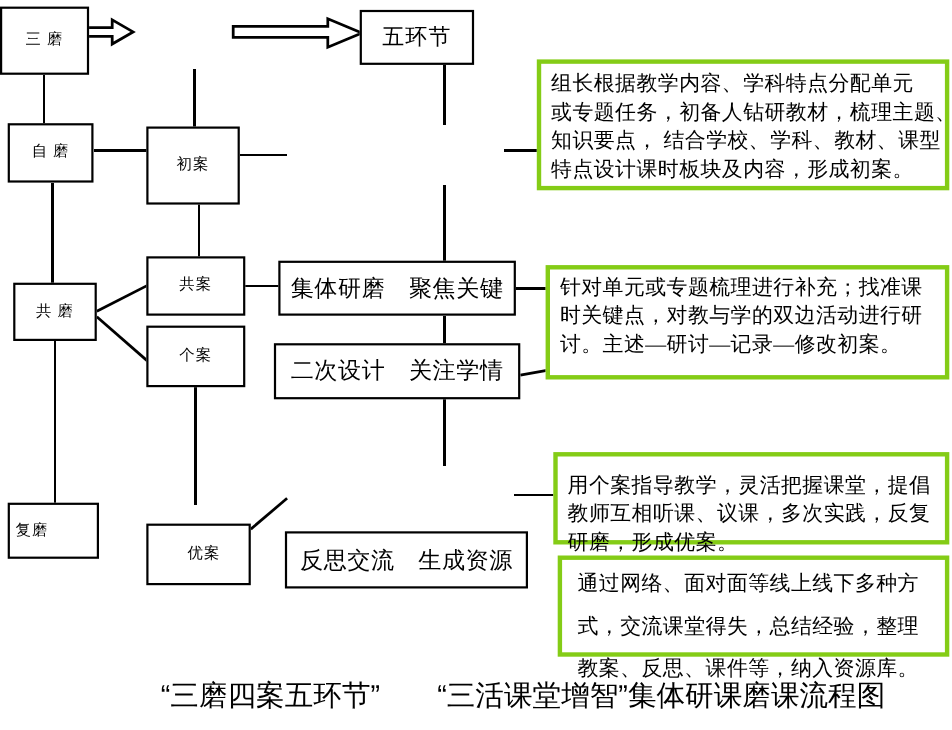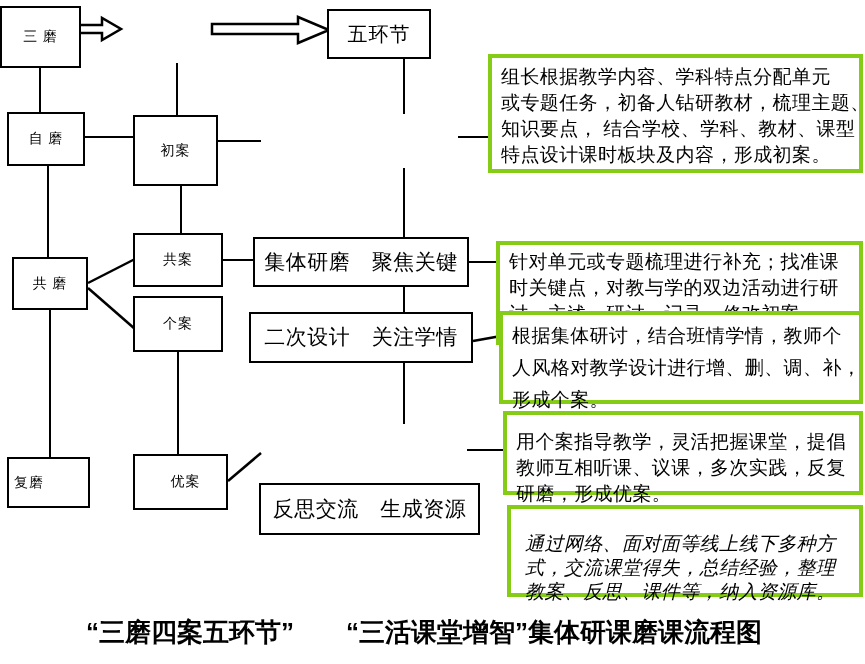--- a/index.html
+++ b/index.html
@@ -33,29 +33,29 @@
     font-size:19px;
     white-space:pre;
     box-sizing:border-box;
     padding:6px 4px 0 9px;
     letter-spacing:0.4px;
   }
   .desc.d1{line-height:26px;padding-top:6px;}
   .desc.d2{line-height:26px;padding-top:4px;}
   .desc.d3{line-height:32px;padding-top:5px;}
   .desc.d4{line-height:26px;padding-top:14px;}
-  .desc.d5{line-height:24px;padding-top:23px;padding-left:14px;font-style:italic;}
+  .desc.d5{line-height:39px;padding-top:2px;padding-left:14px;}
   .caption{
     position:absolute;
-    left:0;top:615px;width:720px;
+    left:0;top:615px;width:865px;
     padding-left:86px;
     box-sizing:border-box;
     text-align:center;
     font-family:"Liberation Sans","DejaVu Sans",sans-serif;
-    font-weight:bold;
+    font-weight:normal;
     font-size:26px;
     white-space:pre;
   }
 </style>
 </head>
 <body>
 
 <div id="canvas">
 
   <svg id="wires" width="865" height="664" viewBox="0 0 865 664" xmlns="http://www.w3.org/2000/svg">
@@ -93,33 +93,30 @@
   <div class="node" style="left:7px;top:112px;width:78px;height:54px;">自 磨</div>
   <div class="node" style="left:133px;top:115px;width:85px;height:71px;">初案</div>
 
   <div class="node" style="left:12px;top:257px;width:76px;height:53px;">共 磨</div>
   <div class="node" style="left:133px;top:233px;width:90px;height:54px;">共案</div>
   <div class="node" style="left:133px;top:296px;width:90px;height:56px;">个案</div>
   <div class="node process" style="left:253px;top:237px;width:216px;height:50px;">集体研磨　聚焦关键</div>
   <div class="node process" style="left:249px;top:312px;width:224px;height:51px;">二次设计　关注学情</div>
 
   <div class="node left-align" style="left:7px;top:457px;width:83px;height:51px;">复磨</div>
-  <div class="node" style="left:133px;top:454px;width:95px;height:56px;padding-left:10px;">优案</div>
+  <div class="node" style="left:133px;top:476px;width:95px;height:56px;padding-left:10px;">优案</div>
   <div class="node process" style="left:259px;top:483px;width:221px;height:52px;">反思交流　生成资源</div>
 
   <div class="desc d1" style="left:488px;top:54px;width:375px;height:119px;">组长根据教学内容、学科特点分配单元
 或专题任务，初备人钻研教材，梳理主题、
 知识要点， 结合学校、学科、教材、课型
 特点设计课时板块及内容，形成初案。</div>
   <div class="desc d2" style="left:496px;top:198px;width:367px;height:104px;margin-top:43px;">针对单元或专题梳理进行补充；找准课
 时关键点，对教与学的双边活动进行研
 讨。主述—研讨—记录—修改初案。</div>
-  <div class="desc d3" style="left:499px;top:311px;width:364px;height:93px;">根据集体研讨，结合班情学情，教师个
-人风格对教学设计进行增、删、调、补，
-形成个案。</div>
   <div class="desc d4" style="left:503px;top:411px;width:360px;height:84px;">用个案指导教学，灵活把握课堂，提倡
 教师互相听课、议课，多次实践，反复
 研磨，形成优案。</div>
   <div class="desc d5" style="left:507px;top:505px;width:356px;height:92px;">通过网络、面对面等线上线下多种方
 式，交流课堂得失，总结经验，整理
 教案、反思、课件等，纳入资源库。</div>
 
   <div class="caption">“三磨四案五环节”　　“三活课堂增智”集体研课磨课流程图</div>
 
 </div>

